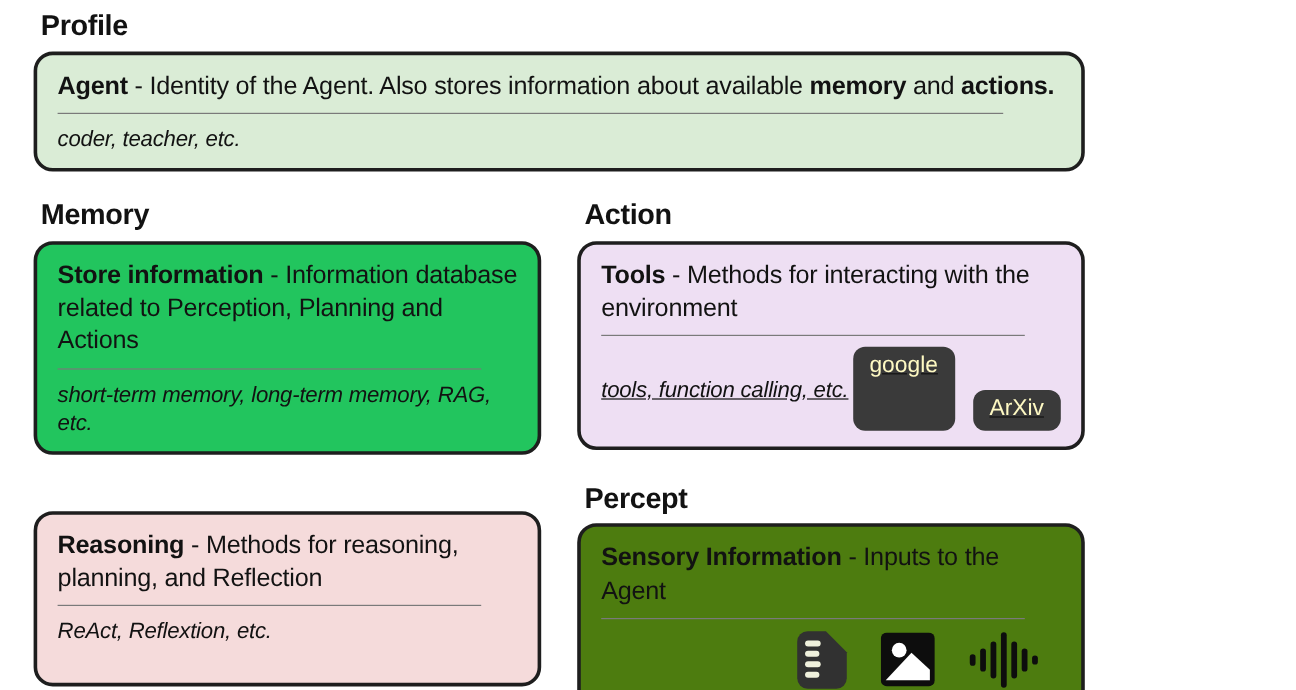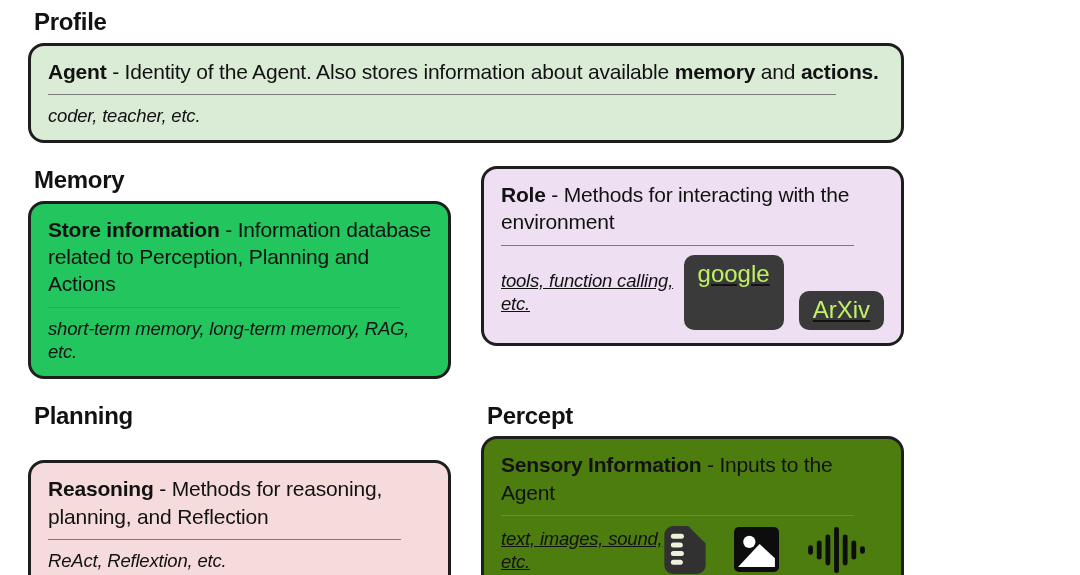--- a/index.html
+++ b/index.html
@@ -29,21 +29,21 @@
     border:none; border-top:1.5px solid #7a7a7a;
     margin:9px 30px 9px 0; height:0;
   }
   .divider.wide-gap { margin-right:48px; }
   .card-example {
     margin:0; font-style:italic; font-size:18.5px; letter-spacing:-0.2px; line-height:1.25;
   }
   .example-row { display:flex; align-items:center;text-decoration:underline; }
   .chip-group { margin-left:auto; display:flex; gap:15px; }
   .chip {
-    font-style:normal; font-size:24px; color:#bef264;
+    font-style:normal; font-size:19px; color:#fef9c3;
     border-radius:10px; padding:6px 14px 7px 14px; line-height:1.1;
   }
   .icon-group { margin-left:auto; margin-right:16px; display:flex; gap:27px; align-items:center; }
   .icon-group svg { display:block; }
 
   .row2 { display:flex; gap:30px; margin-top:23px; }
   .row2 .col { flex:1; min-width:0; display:flex; flex-direction:column; }
   .row-mid .card { min-height:142px; }
   .row-bot .card { min-height:146px; }
   .profile-card { min-height:97px; }
@@ -64,52 +64,51 @@
     <div class="col">
       <h2 class="section-title">Memory</h2>
       <div class="card" style="background: #22c55e;">
         <p class="card-main"><strong>Store information</strong><span> - </span><span class="desc">Information database
 related to Perception, Planning and Actions</span></p>
         <hr class="divider">
         <p class="card-example">short-term memory, long-term memory, RAG, etc.</p>
       </div>
     </div>
     <div class="col">
+      <h2 class="section-title">Action</h2>
       <div class="card" style="background: rgb(238, 223, 243);">
-        <p class="card-main"><strong>Role</strong><span> - </span><span class="desc">Methods for interacting with the
+        <p class="card-main"><strong>Tools</strong><span> - </span><span class="desc">Methods for interacting with the
 environment</span></p>
         <hr class="divider">
         <div class="example-row">
           <p class="card-example">tools, function calling, etc.</p>
           <div class="chip-group">
             <span class="chip" style="background: rgb(58, 58, 58);">google</span>
             <span class="chip" style="background: rgb(58, 58, 58); margin-top: 36px;">ArXiv</span>
           </div>
         </div>
       </div>
     </div>
   </div>
 
   <div class="row2 row-bot">
     <div class="col">
-      <h2 class="section-title">Planning</h2>
       <div class="card" style="background: rgb(245, 219, 219); margin-top: 24px;">
         <p class="card-main"><strong>Reasoning</strong><span> - </span><span class="desc">Methods for reasoning,
 planning, and Reflection</span></p>
         <hr class="divider">
         <p class="card-example">ReAct, Reflextion, etc.</p>
       </div>
     </div>
     <div class="col">
       <h2 class="section-title">Percept</h2>
       <div class="card" style="background: #4d7c0f;">
         <p class="card-main"><strong>Sensory Information</strong><span> - </span><span class="desc">Inputs to the Agent</span></p>
         <hr class="divider">
         <div class="example-row">
-          <p class="card-example">text, images, sound, etc.</p>
           <div class="icon-group">
             <span>
               <svg width="44" height="50" viewBox="0 0 40 46">
                 <path d="M9 1 H23 L39 17 V37 a8 8 0 0 1 -8 8 H9 a8 8 0 0 1 -8 -8 V9 a8 8 0 0 1 8 -8 Z" fill="#313131"></path>
                 <rect x="7" y="8" width="12" height="4.6" rx="2.3" fill="#eff0dc"></rect>
                 <rect x="7" y="16" width="11" height="4.6" rx="2.3" fill="#eff0dc"></rect>
                 <rect x="7" y="24" width="12" height="4.6" rx="2.3" fill="#eff0dc"></rect>
                 <rect x="7" y="32" width="11" height="4.6" rx="2.3" fill="#eff0dc"></rect>
               </svg>
             </span>

